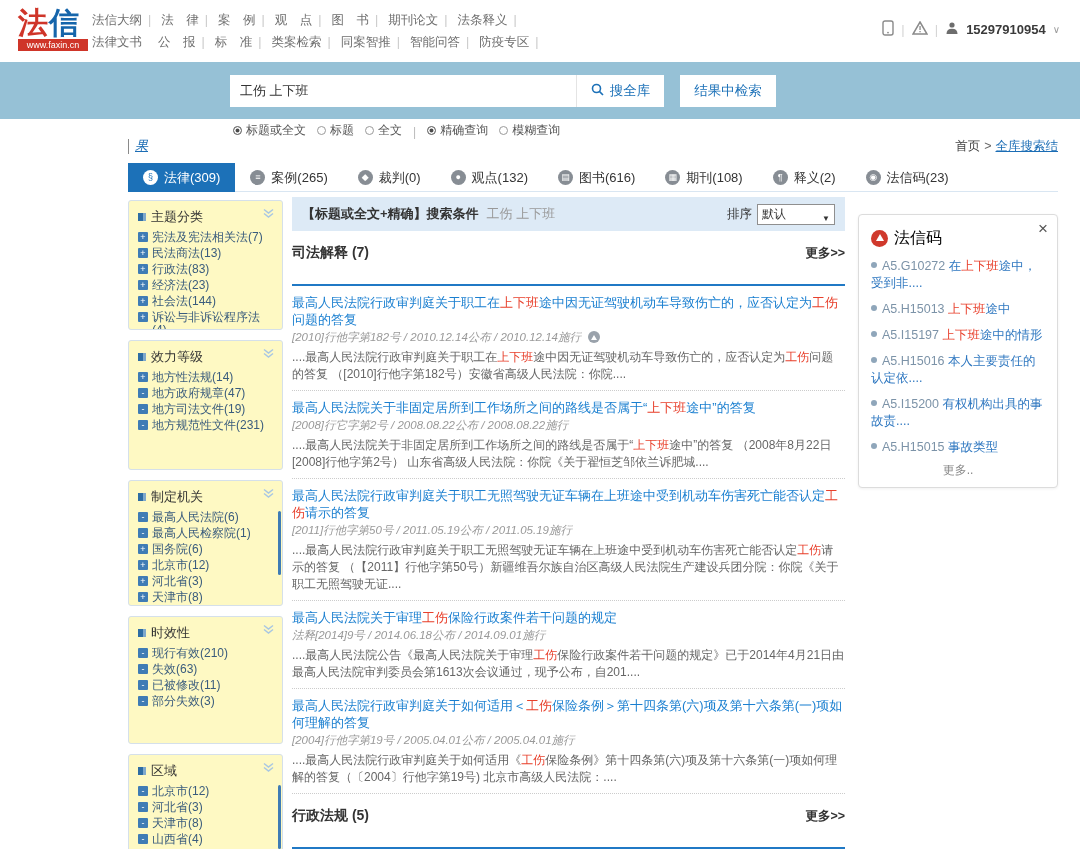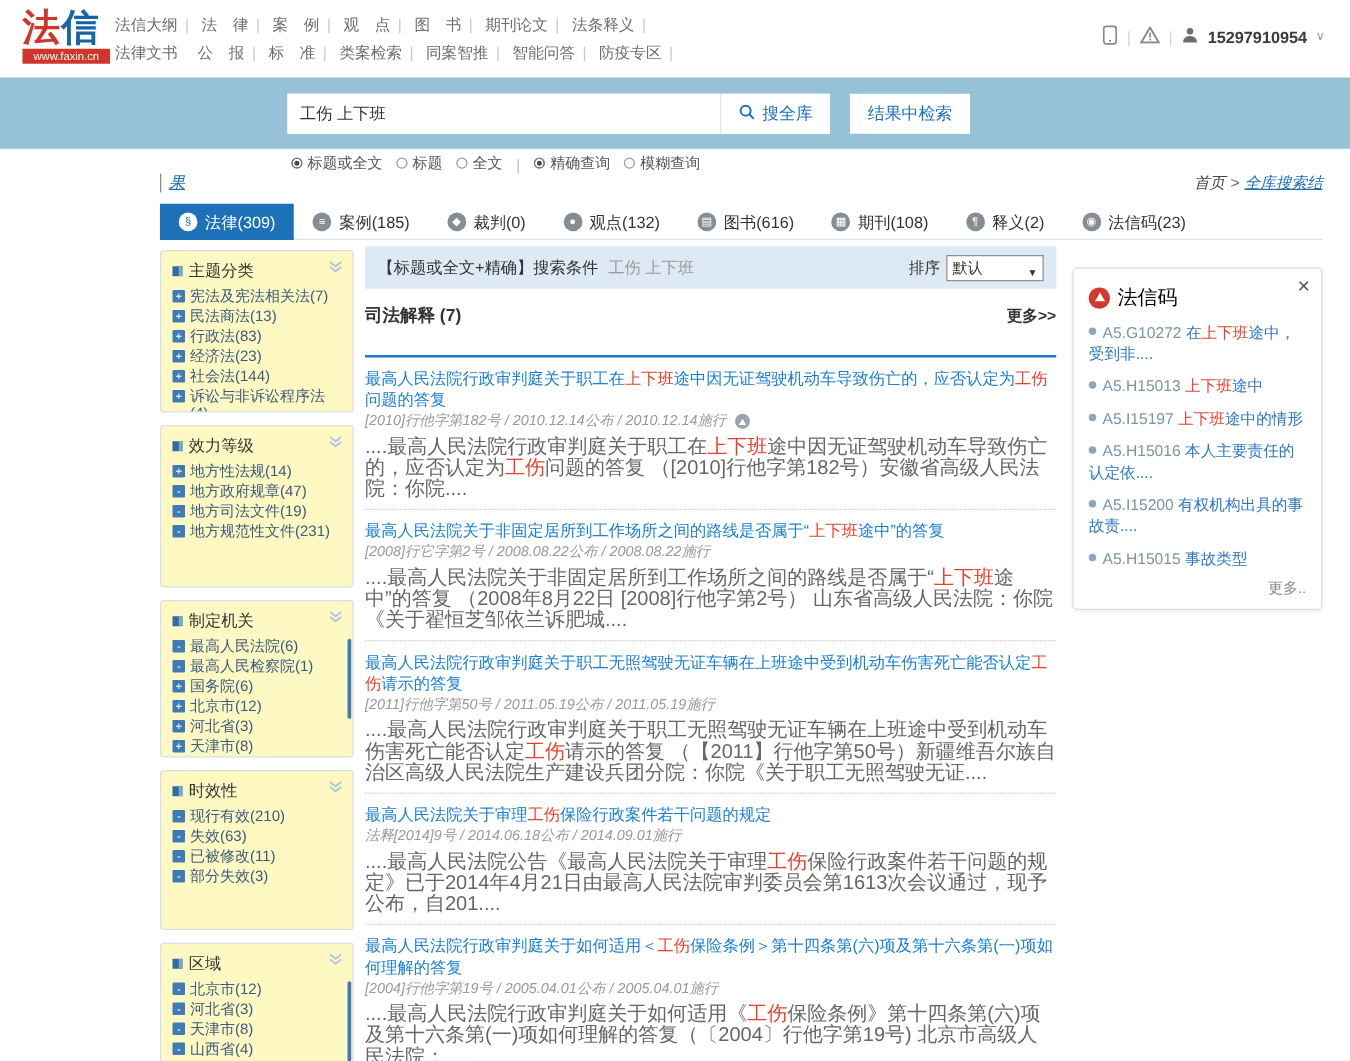--- a/index.html
+++ b/index.html
@@ -25,21 +25,21 @@
   .searchwrap{position:absolute;left:230px;top:13px;height:32px;display:flex;background:#fff}
   .search-in{width:346px;height:32px;border:0;outline:none;padding:0 10px;font-size:13px;color:#333;font-family:inherit}
   .btn-all{width:88px;height:32px;background:#fff;border:0;border-left:1px solid #e4e4e4;color:#1c71b8;font-size:13.5px;display:flex;align-items:center;justify-content:center;gap:6px;cursor:pointer;font-family:inherit}
   .btn-inres{position:absolute;left:680px;top:13px;width:96px;height:32px;background:#fff;border:0;color:#1c71b8;font-size:13.5px;cursor:pointer;font-family:inherit}
   
   .opts-row{position:absolute;left:233px;top:122px;display:flex;align-items:flex-end;gap:11px;font-size:12px;color:#555}
   .radio{display:inline-flex;align-items:center;gap:4px;cursor:pointer}
   .rb{width:9px;height:9px;border:1px solid #9a9a9a;border-radius:50%;background:#fff;display:inline-block}
   .radio.on .rb{background:#4a4a4a;box-shadow:inset 0 0 0 1.5px #fff;border-color:#777}
   .opt-div{color:#bbb}
-  .breadcrumb{position:absolute;right:22px;top:138px;font-size:12.5px;font-style:italic}
+  .breadcrumb{position:absolute;right:22px;top:138px;font-size:12.5px;}
   .bc-home{color:#444;cursor:pointer}
   .bc-sep{color:#666;margin:0 4px}
   .bc-cur{color:#1b6db5;text-decoration:underline;cursor:pointer}
   .bc-wrap{position:absolute;left:128px;top:137px;font-size:13px;font-style:italic;display:flex;align-items:center}
   .bc-bar{width:1px;height:15px;background:#8a8a8a;display:inline-block;margin-right:6px}
   
   .tabbar{position:absolute;left:128px;top:163px;width:930px;height:29px;display:flex;border-bottom:1px solid #d9e6f2}
   .tab{display:flex;align-items:center;gap:6px;padding:0 15px;font-size:13px;color:#333;height:29px;cursor:pointer;white-space:nowrap}
   .tab.active{background:#1c71b8;color:#fff}
   .tab-ico{width:15px;height:15px;border-radius:50%;background:#878d94;color:#fff;font-size:9px;line-height:15px;text-align:center;flex:0 0 15px;font-style:normal}
@@ -55,50 +55,50 @@
   .p-head{display:flex;align-items:center;gap:5px;font-size:13px;color:#333;line-height:16px;margin-bottom:6px}
   .p-sq{width:8px;height:8px;background:#2e6da4;display:inline-block;box-shadow:inset -3px 0 0 #7fa9cc}
   .p-chev{position:absolute;right:7px;top:7px;cursor:pointer;line-height:0}
   .panel li{list-style:none;position:relative;padding-left:14px;font-size:12px;line-height:13px;margin-top:3px;color:#3a5c7d;cursor:pointer}
   .sq{position:absolute;left:0;top:1px;width:10px;height:10px;background:#3f7cb5;color:#fff;font-size:9px;line-height:10px;text-align:center;font-style:normal;border-radius:1px}
   .scrollthumb{display:none}
   .scrollthumb.show{display:block;position:absolute;right:1px;top:30px;width:3px;height:64px;background:#3f7cb5;border-radius:2px}
   
   .main{position:absolute;left:292px;top:197px;width:553px}
   .cond{height:34px;background:#ddeaf6;display:flex;align-items:center;padding:0 10px;font-size:13px}
-  .cond b{color:#333;font-weight:normal}
+  .cond b{color:#333;font-weight:bold}
   .cond-q{color:#999;margin-left:8px}
   .sort{margin-left:auto;display:flex;align-items:center;gap:5px;font-size:12.5px;color:#333}
   .select{display:inline-flex;align-items:flex-end;justify-content:space-between;width:78px;border:1px solid #8f8f8f;background:#fff;padding:1px 4px;font-size:12px;cursor:pointer}
   .select i{font-style:normal;font-size:8px;color:#333}
   .g-head{display:flex;justify-content:space-between;align-items:flex-end;margin-top:13px;padding-bottom:22px;border-bottom:2px solid #2079c5}
   .g-title{font-size:14px;font-weight:bold;color:#333}
   .g-more{font-size:12.5px;font-weight:bold;color:#333;cursor:pointer}
   .result{position:relative;padding:8px 0 7px;border-bottom:1px dotted #ccc}
   .r-title{display:block;font-size:13px;line-height:17px;color:#1a7fd0;cursor:pointer;text-decoration:none}
   .hl{color:#e8402c}
   .r-meta{display:flex;align-items:center;gap:7px;margin-top:2px;font-size:11.5px;line-height:14px;color:#999;font-style:italic}
   .meta-ico{display:none}
   .meta-ico.show{display:inline-block;width:12px;height:12px;border-radius:50%;background:#9aa2ab;position:relative}
   .meta-ico.show::before{content:"";position:absolute;left:3px;top:3.5px;border-left:3px solid transparent;border-right:3px solid transparent;border-bottom:5px solid #fff}
-  .r-snippet{margin-top:5px;font-size:16px;line-height:17px;color:#666}
+  .r-snippet{margin-top:5px;font-size:12px;line-height:17px;color:#666}
   .ribbon{display:none}
   .ribbon.show{display:block;position:absolute;right:2px;top:2px;width:21px;padding:16px 0 8px;background:#eef3f9;color:#8fa3b8;font-size:13px;line-height:10.5px;text-align:center;font-style:normal;clip-path:polygon(0 0,100% 0,100% 100%,50% 82%,0 100%)}
   .ribbon span{display:block}
   
   .fxpanel{position:absolute;left:858px;top:214px;width:200px;background:#fff;border:1px solid #dcdcdc;border-radius:4px;box-shadow:0 1px 3px rgba(0,0,0,.06);padding:13px 12px 8px}
   .fx-close{position:absolute;right:9px;top:4px;font-size:17px;color:#555;cursor:pointer;font-style:normal}
   .fx-head{display:flex;align-items:center;gap:6px;font-size:16px;color:#000000}
   .fx-logo{width:17px;height:17px;border-radius:50%;background:#d0392c;position:relative;flex:0 0 17px}
   .fx-logo::before{content:"";position:absolute;left:4.5px;top:4px;border-left:4px solid transparent;border-right:4px solid transparent;border-bottom:7px solid #fff}
   .fxpanel li{list-style:none;margin-top:9px;font-size:12.5px;line-height:17px;cursor:pointer}
   .dot{display:inline-block;width:6px;height:6px;border-radius:50%;background:#8fa6ba;margin-right:5px;vertical-align:2px}
   .fx-code{color:#7c93a8}
   .fx-txt{color:#2e77c0}
-  .fx-more{text-align:right;color:#888;font-size:12px;margin-top:6px;cursor:pointer}
+  .fx-more{text-align:center;color:#888;font-size:12px;margin-top:6px;cursor:pointer}
 </style>
 </head>
 <body>
 
 <div class="hdr">
   <div class="logo">
     <div class="logo-cn"><span class="c-red">法</span><span class="c-blue">信</span></div>
     <div class="logo-url">www.faxin.cn</div>
   </div>
   <nav class="topnav">
@@ -175,21 +175,21 @@
     <span class="bc-cur">果</span>
   </div>
 
 <div class="tabbar">
   <div class="tab active">
       <i class="tab-ico">§</i>
       <span>法律(309)</span>
     </div>
     <div class="tab">
       <i class="tab-ico">≡</i>
-      <span>案例(185)</span>
+      <span>案例(265)</span>
     </div>
     <div class="tab">
       <i class="tab-ico">◆</i>
       <span>裁判(0)</span>
     </div>
     <div class="tab">
       <i class="tab-ico">●</i>
       <span>观点(132)</span>
     </div>
     <div class="tab">

